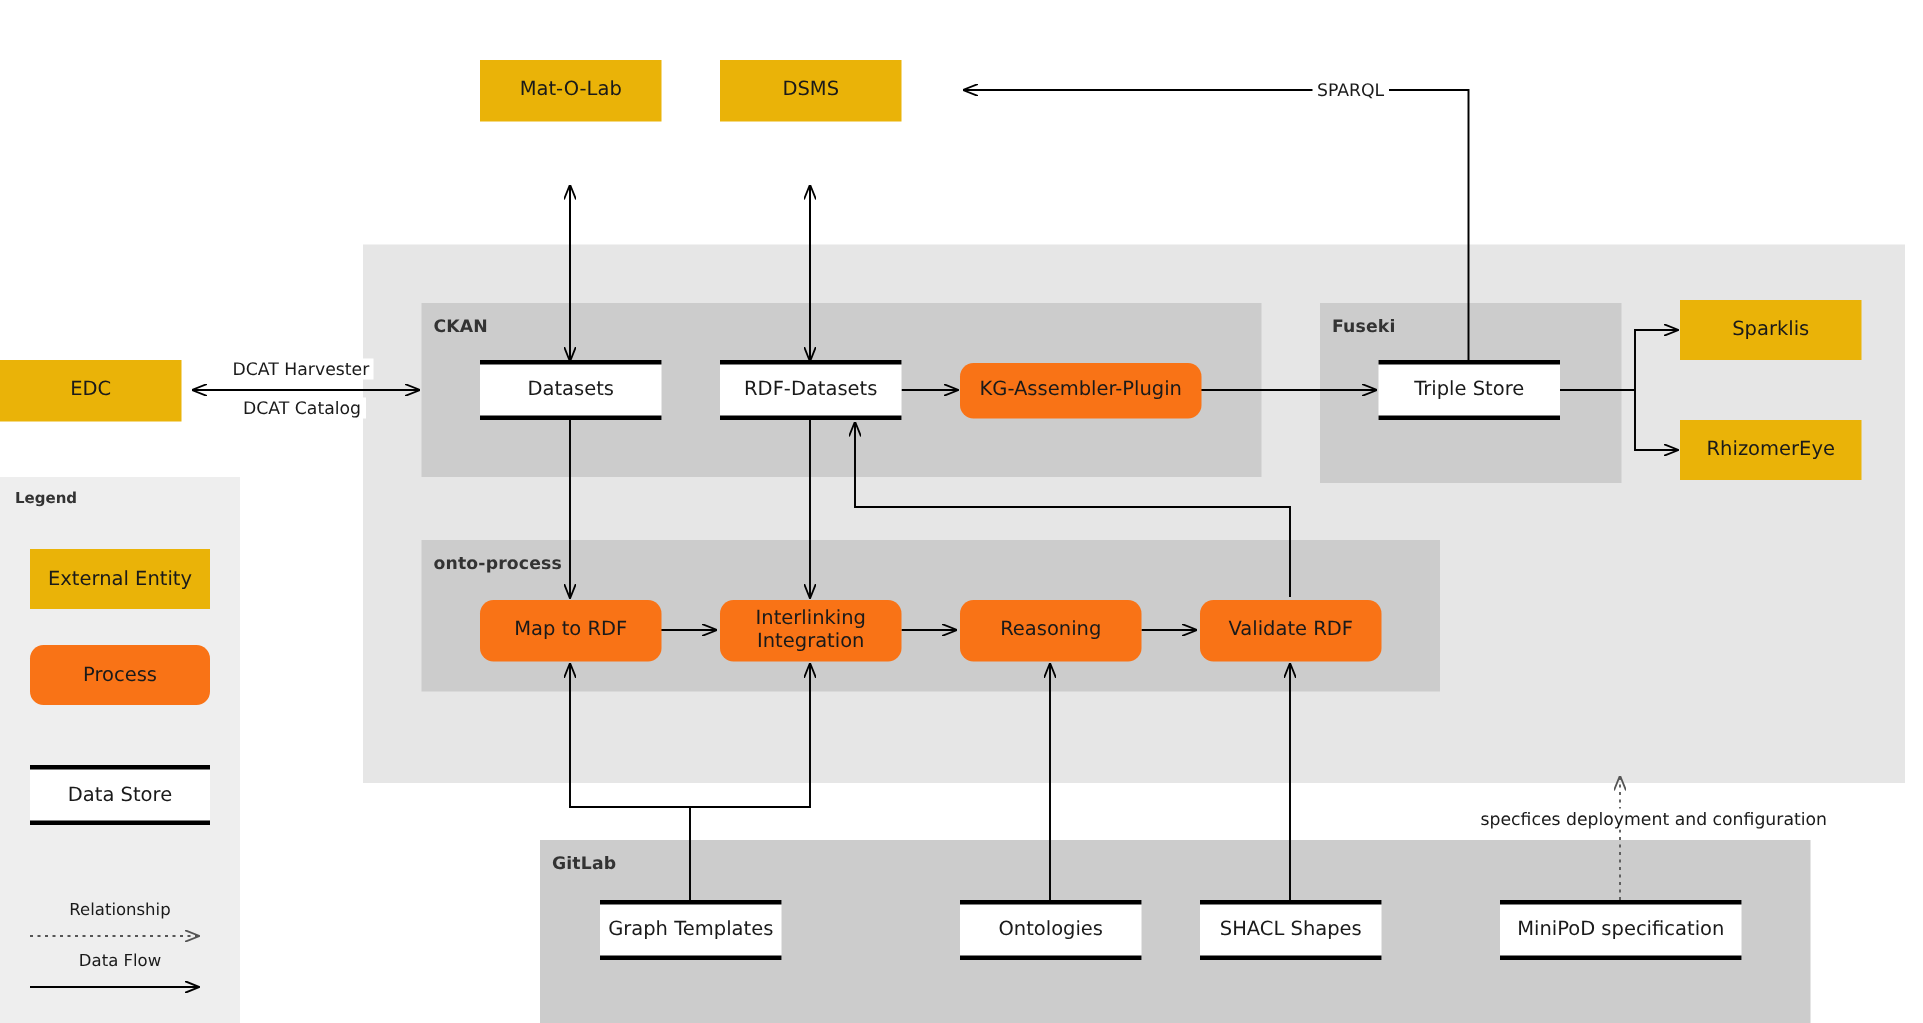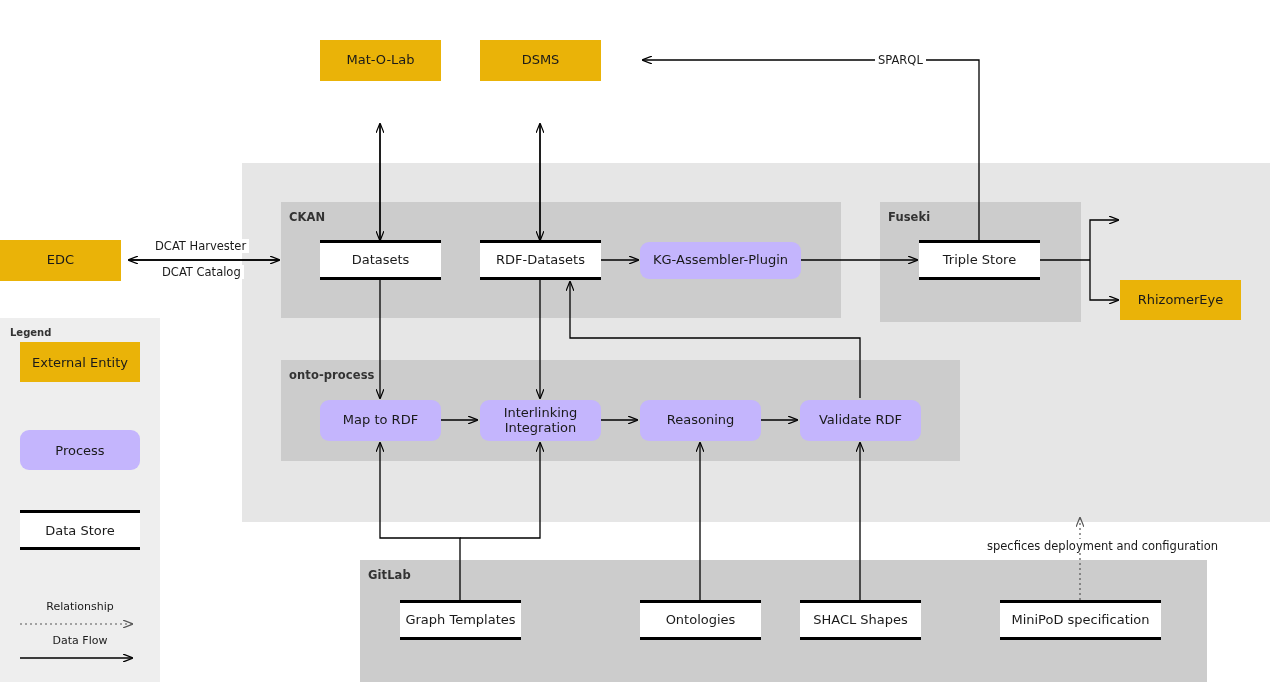--- a/index.html
+++ b/index.html
@@ -9,21 +9,21 @@
   svg#edges{position:absolute;left:0;top:0;width:1282px;height:682px;pointer-events:none;}
 
   .panel{position:absolute;box-sizing:border-box;}
   .panel-outer{background:#e6e6e6;}
   .panel-group{background:#cccccc;}
   .panel-title{position:absolute;font-size:11.5px;font-weight:bold;color:#333;letter-spacing:.1px;}
 
   .node{position:absolute;box-sizing:border-box;display:flex;align-items:center;
         justify-content:center;text-align:center;font-size:13px;line-height:1.15;color:#1a1a1a;}
   .ext{background:#eab308;}
-  .proc{background:#c4b5fd;border-radius:9px;}
+  .proc{background:#f97316;border-radius:9px;}
   .store{background:#ffffff;border-top:3px solid #000;border-bottom:3px solid #000;}
 
   .edge-label{position:absolute;font-size:11.5px;color:#1a1a1a;background:#fff;
               padding:0 3px;white-space:nowrap;}
 
   #legend{position:absolute;left:0;top:318px;width:160px;height:364px;background:#eeeeee;}
   #legend .legend-title{position:absolute;left:10px;top:9px;font-size:10px;font-weight:bold;color:#333;}
   .legend-node{position:absolute;left:20px;width:120px;height:40px;box-sizing:border-box;
                display:flex;align-items:center;justify-content:center;font-size:13px;}
   .legend-line-label{position:absolute;left:20px;width:120px;text-align:center;font-size:11px;}
@@ -122,20 +122,23 @@
   <div class="node store" style="left:480px;top:240px;width:121px;height:40px;">
     <span>RDF-Datasets</span>
   </div>
   <div class="node proc" style="left:640px;top:242px;width:161px;height:37px;">
     <span>KG-Assembler-Plugin</span>
   </div>
 
   <div class="node store" style="left:919px;top:240px;width:121px;height:40px;">
     <span>Triple Store</span>
   </div>
+  <div class="node ext" style="left:1120px;top:200px;width:121px;height:40px;">
+    <span>Sparklis</span>
+  </div>
   <div class="node ext" style="left:1120px;top:280px;width:121px;height:40px;">
     <span>RhizomerEye</span>
   </div>
 
   <div class="node proc" style="left:320px;top:400px;width:121px;height:41px;">
     <span>Map to RDF</span>
   </div>
   <div class="node proc" style="left:480px;top:400px;width:121px;height:41px;flex-direction:column;">
     <span>Interlinking</span>
     <span>Integration</span>
@@ -161,21 +164,21 @@
   </div>
 
   <span class="edge-label" style="left:152px;top:239px;">DCAT Harvester</span>
   <span class="edge-label" style="left:159px;top:265px;">DCAT Catalog</span>
   <span class="edge-label" style="left:875px;top:53px;">SPARQL</span>
   <span class="edge-label" style="left:984px;top:539px;">specfices deployment and configuration</span>
 
   <div id="legend">
     <span class="legend-title">Legend</span>
 
-    <div class="legend-node ext" style="top:24px;">
+    <div class="legend-node ext" style="top:48px;">
       <span>External Entity</span>
     </div>
     <div class="legend-node proc" style="top:112px;">
       <span>Process</span>
     </div>
     <div class="legend-node store" style="top:192px;">
       <span>Data Store</span>
     </div>
 
     <span class="legend-line-label" style="top:282px;">Relationship</span>

